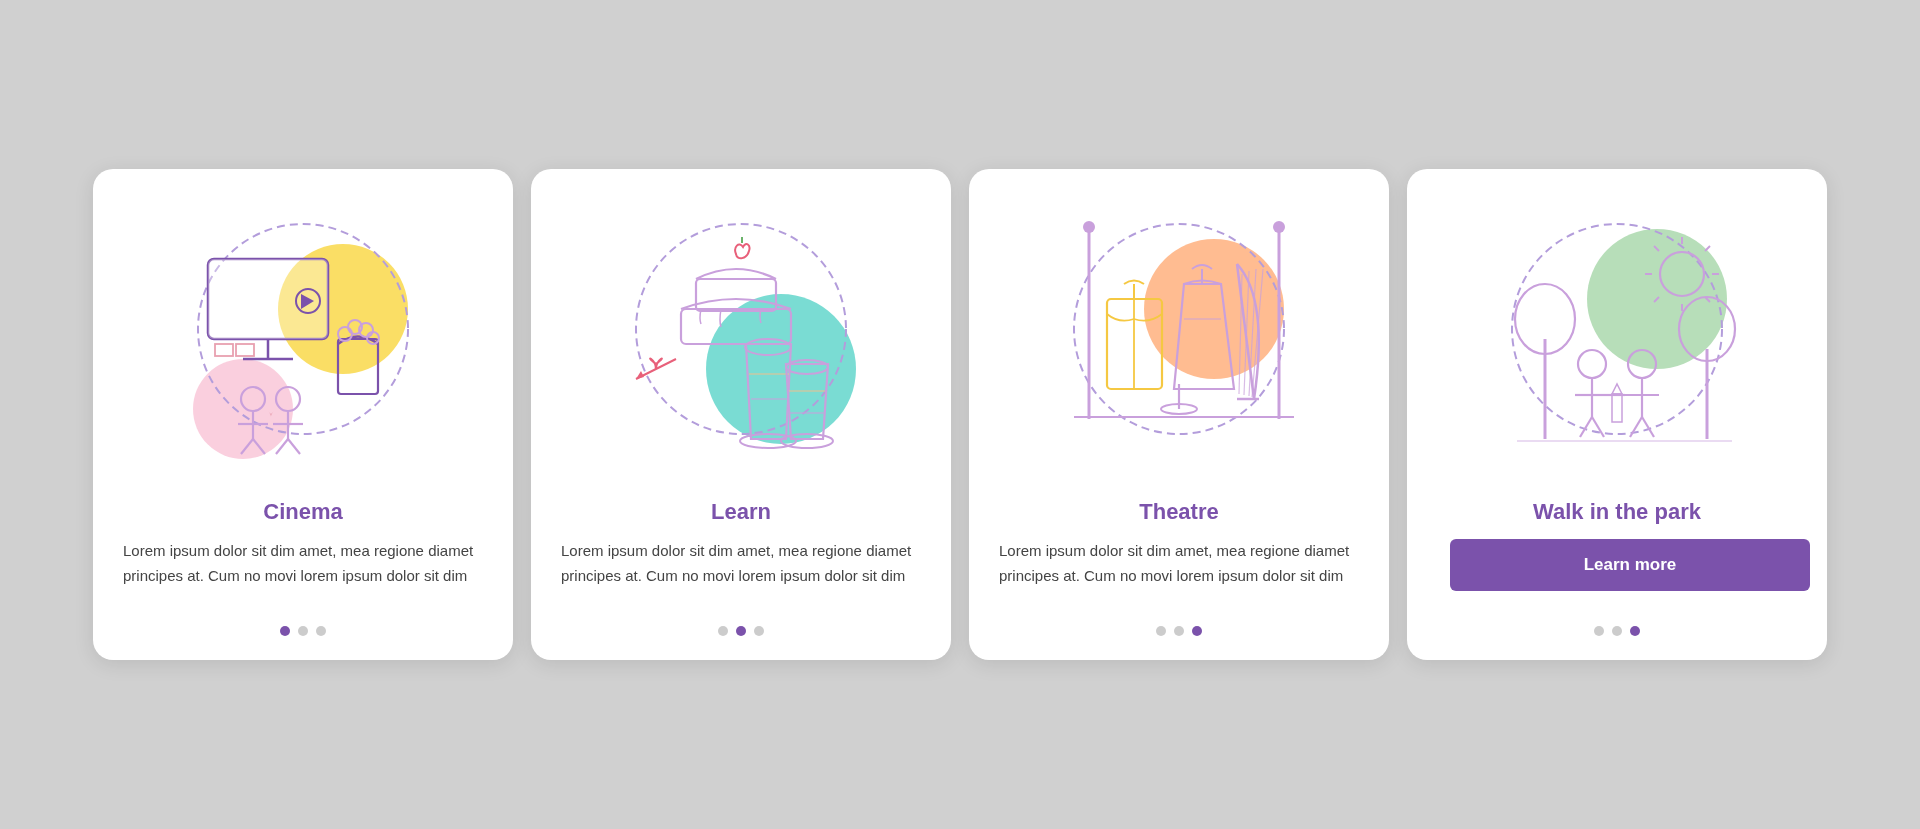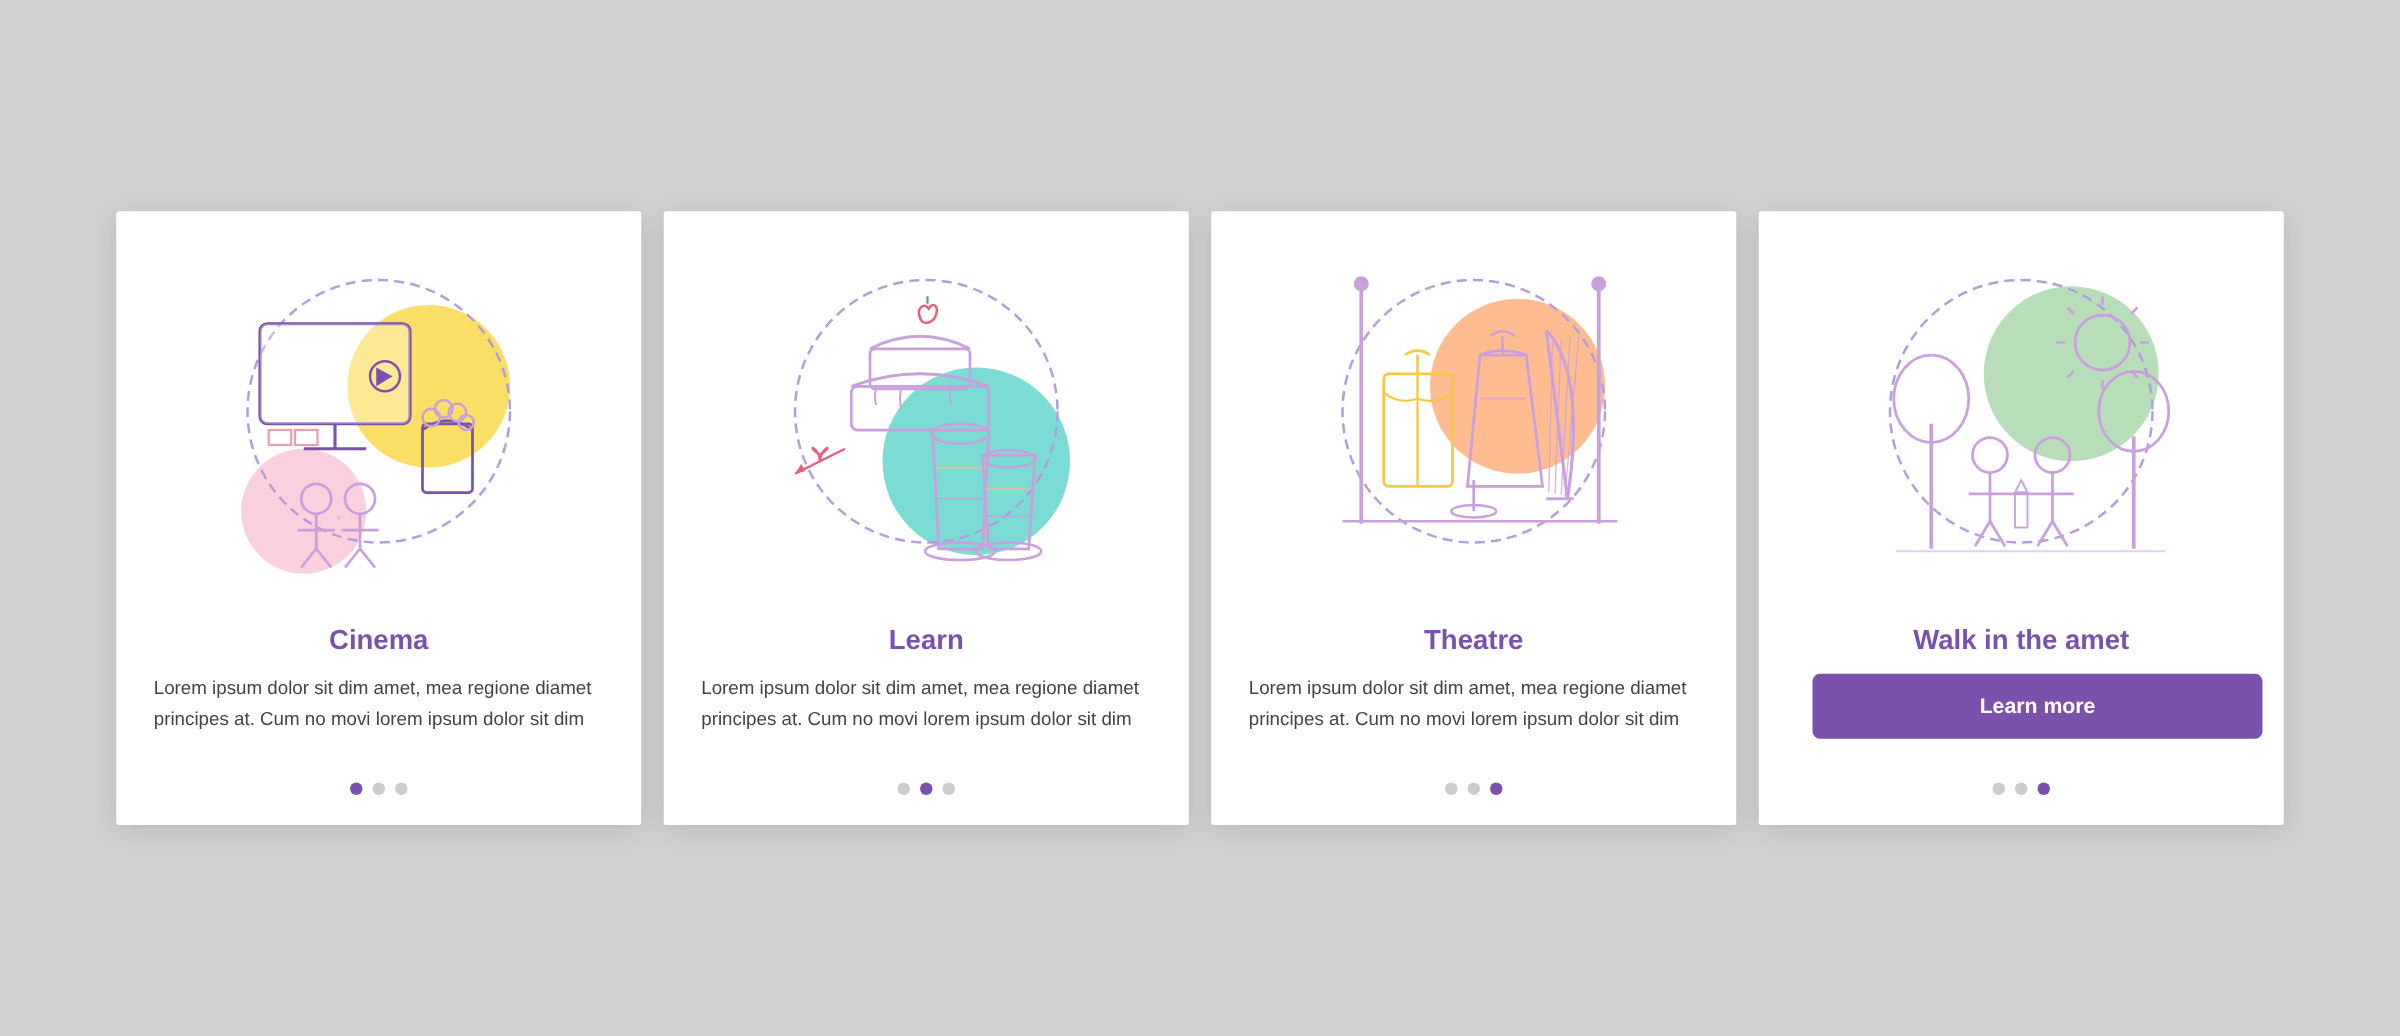--- a/index.html
+++ b/index.html
@@ -16,21 +16,21 @@
 
     .cards-container {
       display: flex;
       gap: 18px;
       padding: 30px;
     }
 
     .card {
       width: 420px;
       background: #ffffff;
-      border-radius: 2px;
+      border-radius: 20px;
       box-shadow: 0 4px 20px rgba(0,0,0,0.1);
       display: flex;
       flex-direction: column;
       align-items: center;
       padding: 30px 30px 24px 30px;
       position: relative;
       overflow: hidden;
     }
 
     .illustration-area {
@@ -295,21 +295,21 @@
         <line x1="205" y1="218" x2="217" y2="238" stroke="#c9a0dc" stroke-width="2.2"></line>
 
         <line x1="170" y1="196" x2="188" y2="196" stroke="#c9a0dc" stroke-width="2.2"></line>
 
         <line x1="80" y1="242" x2="295" y2="242" stroke="#c9a0dc" stroke-width="1.5" opacity="0.5"></line>
 
         <rect x="175" y="195" width="10" height="28" fill="none" stroke="#c9a0dc" stroke-width="1.5"></rect>
         <polygon points="175,195 185,195 180,185" fill="none" stroke="#c9a0dc" stroke-width="1.5"></polygon>
       </svg>
     </div>
-    <div class="card-title">Walk in the amet</div>
+    <div class="card-title">Walk in the park</div>
     <button class="learn-more-btn">Learn more</button>
     <div class="dots-area">
       <div class="dot"></div>
       <div class="dot"></div>
       <div class="dot active"></div>
     </div>
   </div>
 
 </div>
 

